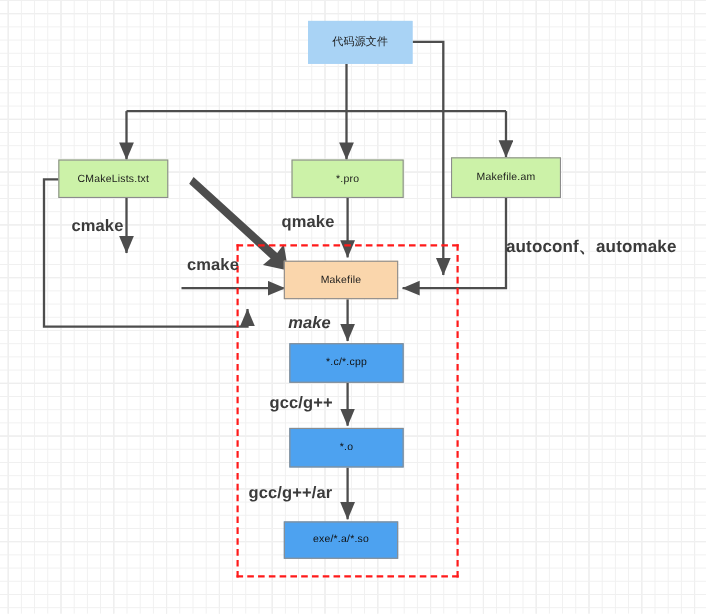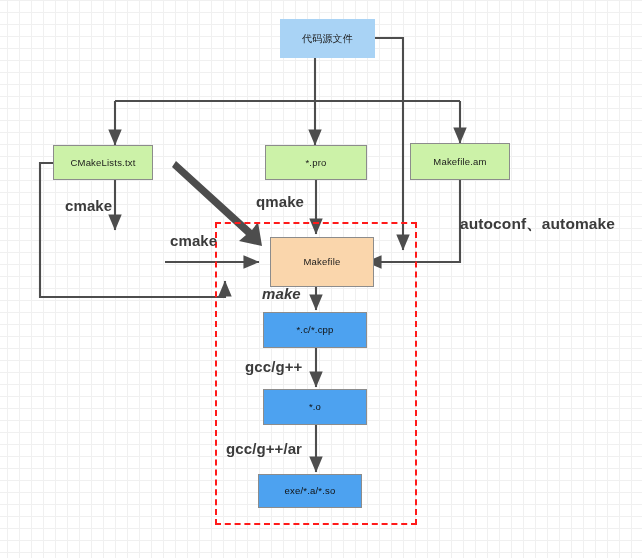--- a/index.html
+++ b/index.html
@@ -141,21 +141,21 @@
     <span>*.pro</span>
   </div>
 
   <div class="node green" style="left:410px; top:143px; width:100px; height:37px;">
     <span>Makefile.am</span>
   </div>
 
 
   <div class="dashed-region" style="left:215px; top:222px; width:202px; height:303px;"></div>
 
-  <div class="node orange" style="left:270px; top:237px; width:104px; height:50px;">
+  <div class="node orange" style="left:258px; top:237px; width:104px; height:35px;">
     <span>Makefile</span>
   </div>
 
   <div class="node blue" style="left:263px; top:312px; width:104px; height:36px;">
     <span>*.c/*.cpp</span>
   </div>
 
   <div class="node blue" style="left:263px; top:389px; width:104px; height:36px;">
     <span>*.o</span>
   </div>

